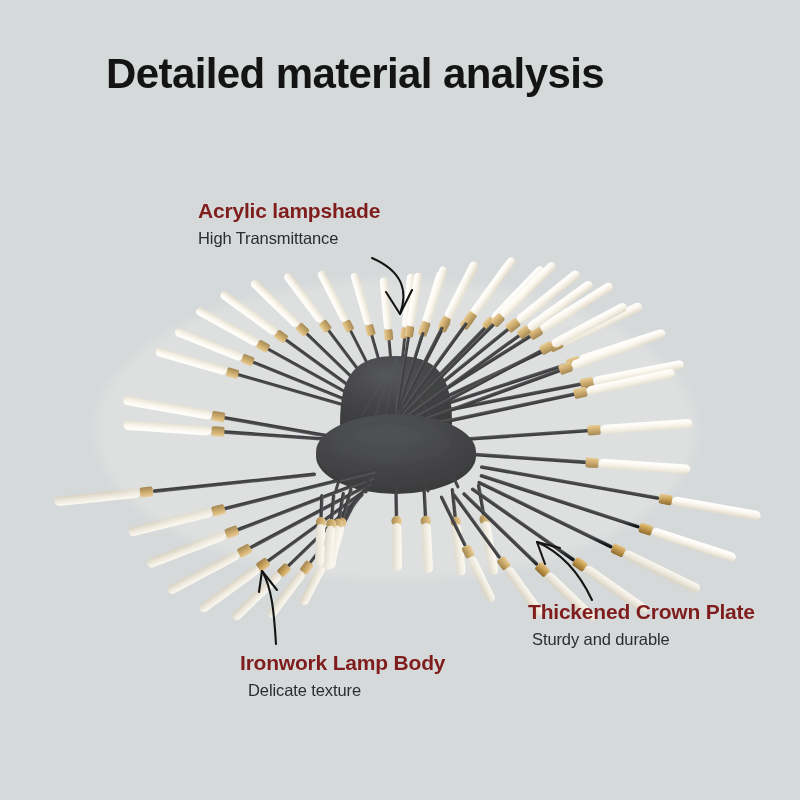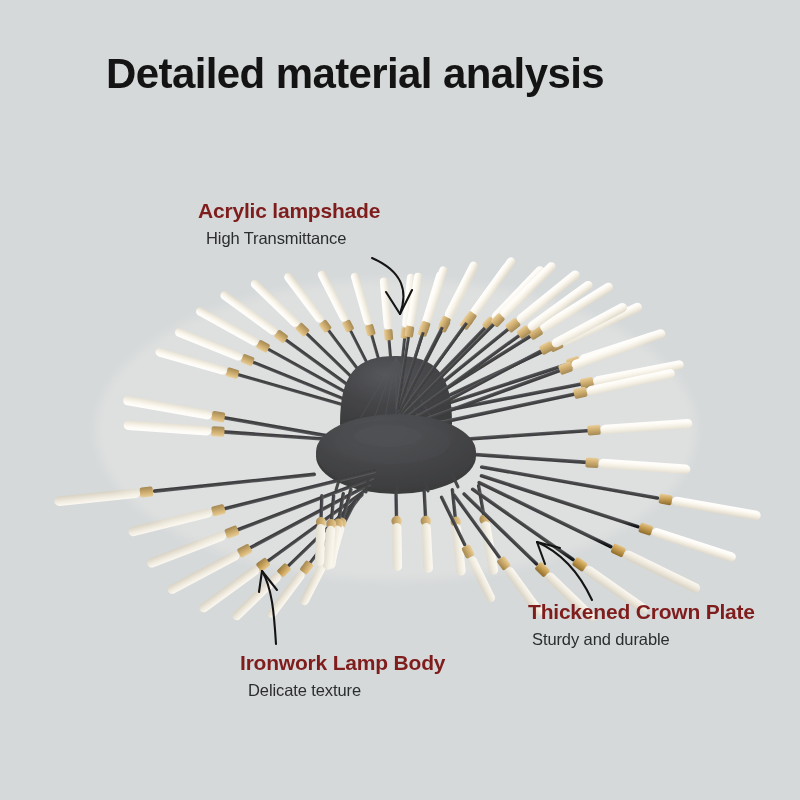--- a/index.html
+++ b/index.html
@@ -51,21 +51,21 @@
   }
   .anno-sub {
     font-size: 16.5px;
     font-weight: normal;
     color: #2b2d2e;
     letter-spacing: -0.1px;
     line-height: 1.1;
     margin-top: 7px;
   }
   #anno-acrylic      { left: 198px; top: 200px; }
-  #anno-acrylic .anno-sub { margin-left: 8px; }
+  #anno-acrylic .anno-sub { }
   #anno-crown        { left: 528px; top: 601px; }
   #anno-crown .anno-sub  { margin-left: 4px; }
   #anno-ironwork     { left: 240px; top: 652px; }
   #anno-ironwork .anno-sub { margin-left: 8px; }
 </style>
 </head>
 <body style="background: rgb(214, 217, 218);">
 
 <div id="stage" style="background: rgb(214, 217, 218);">
 

